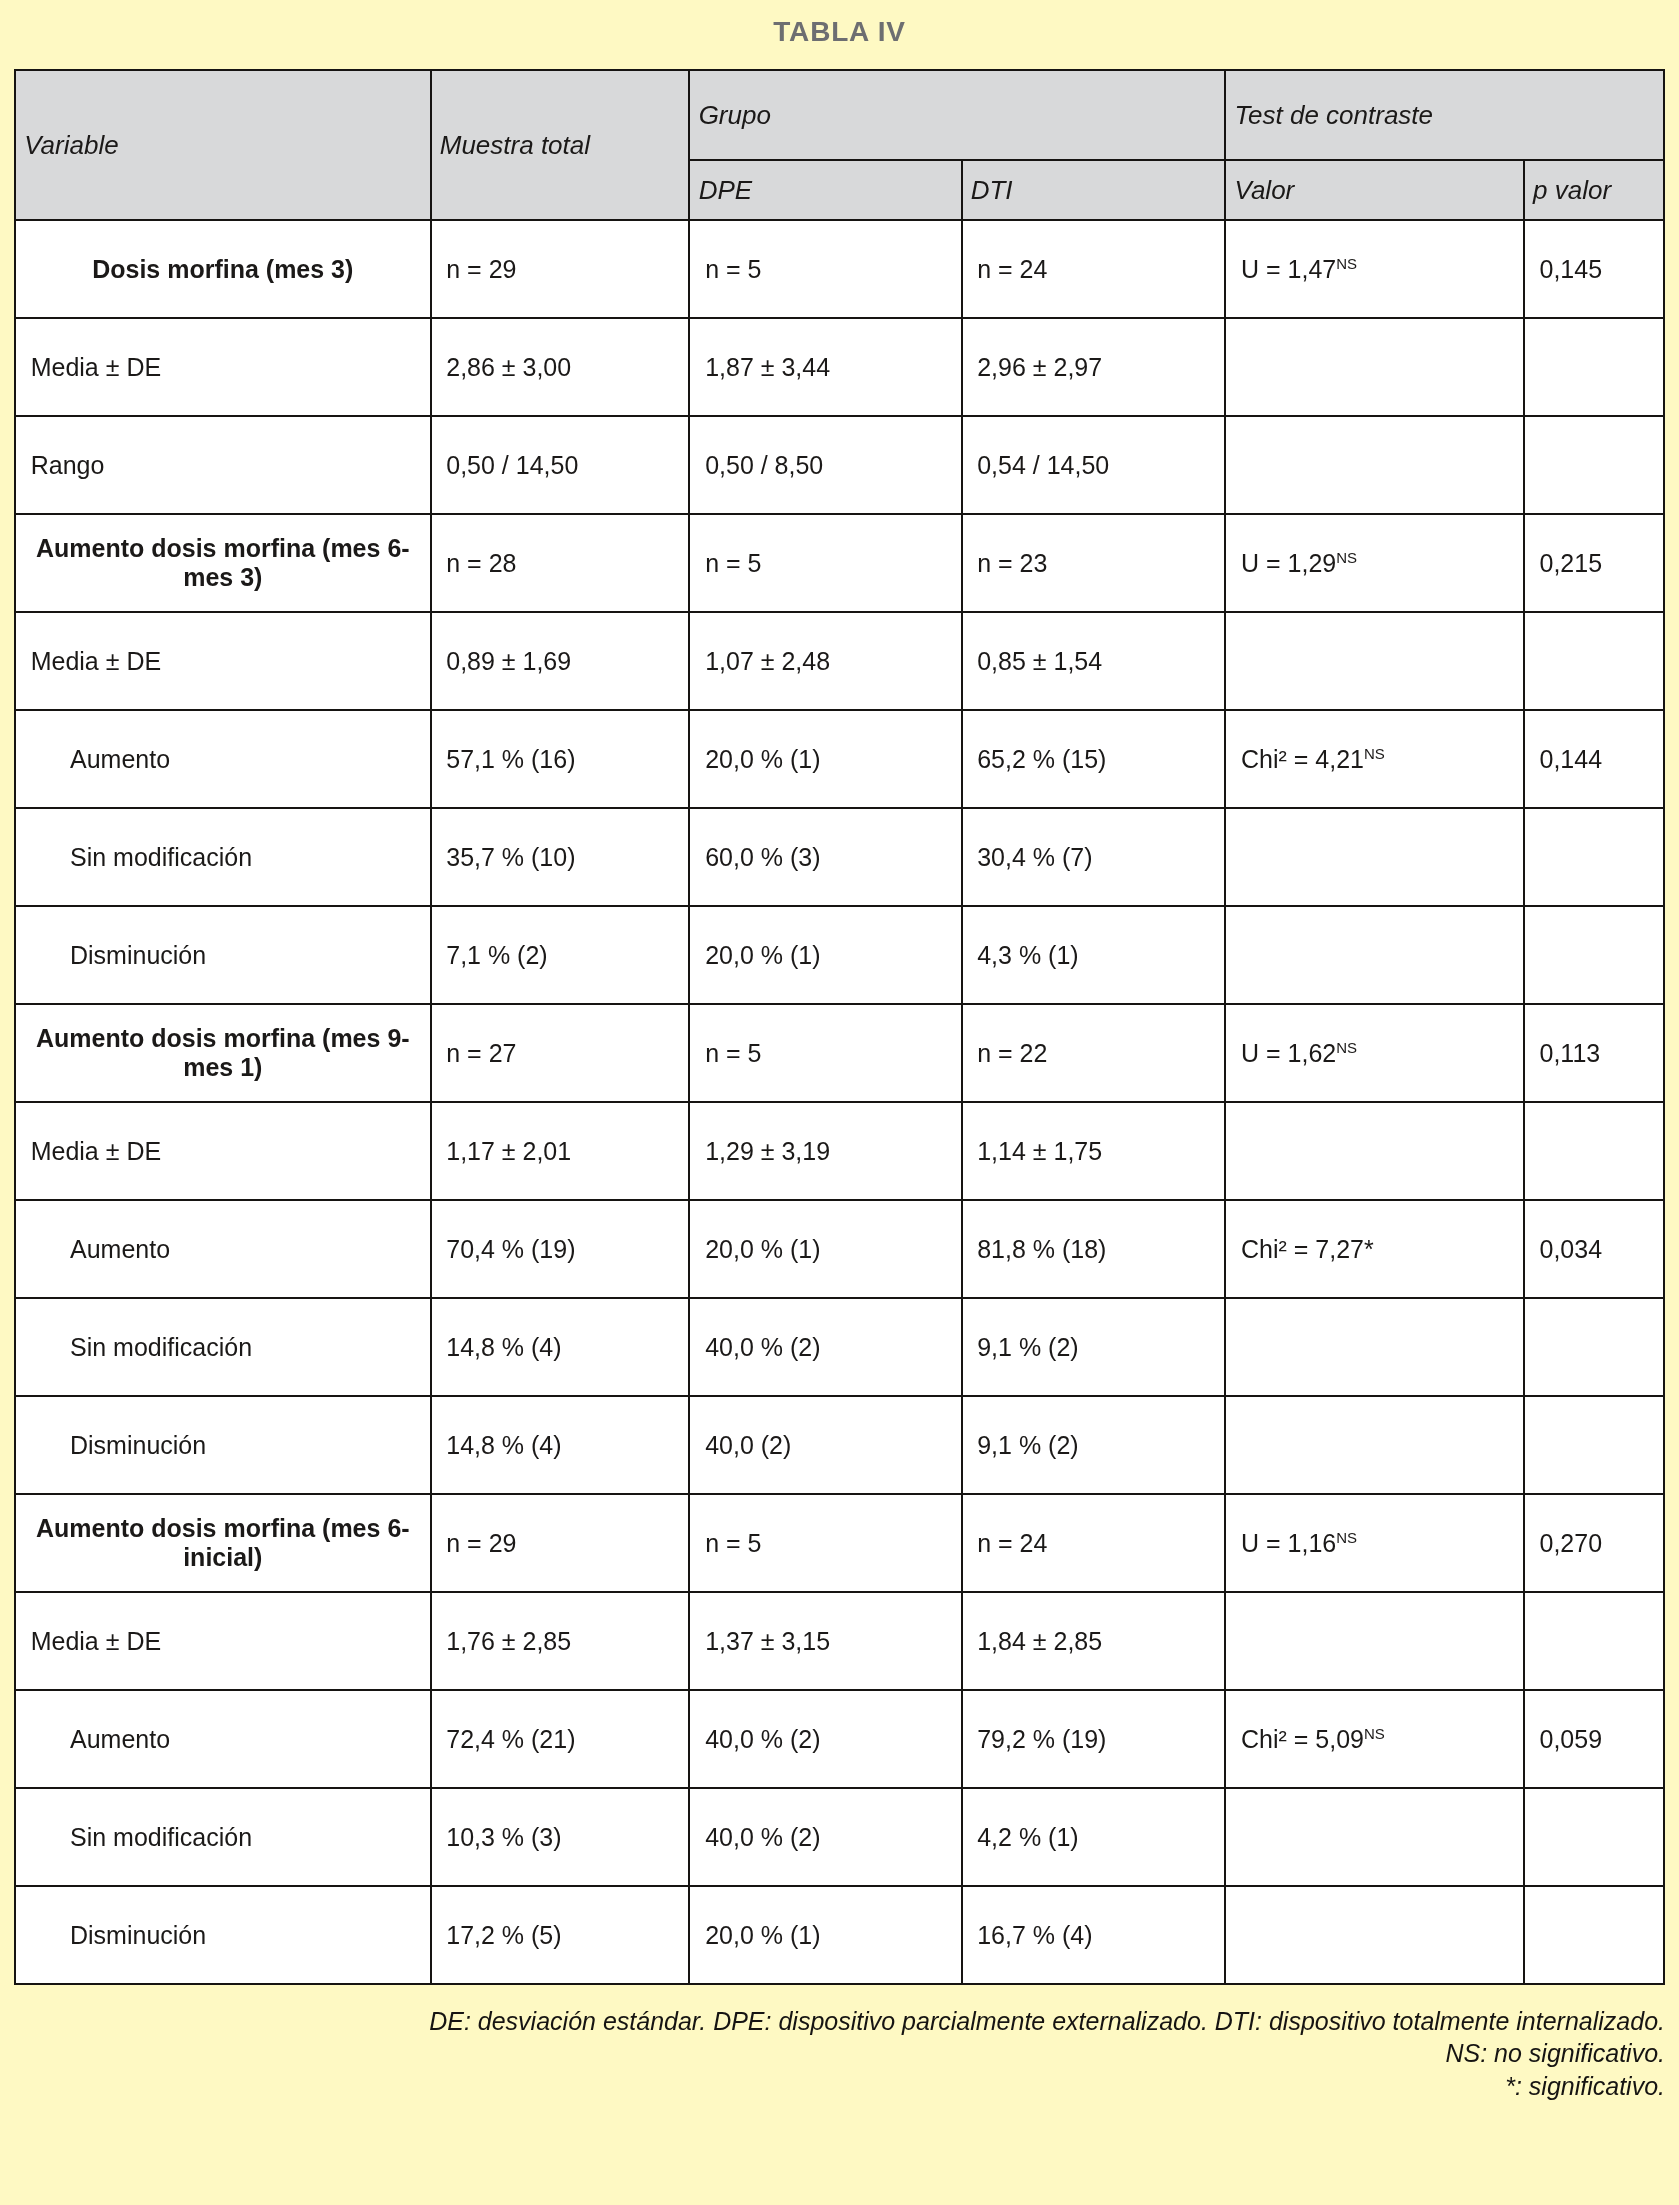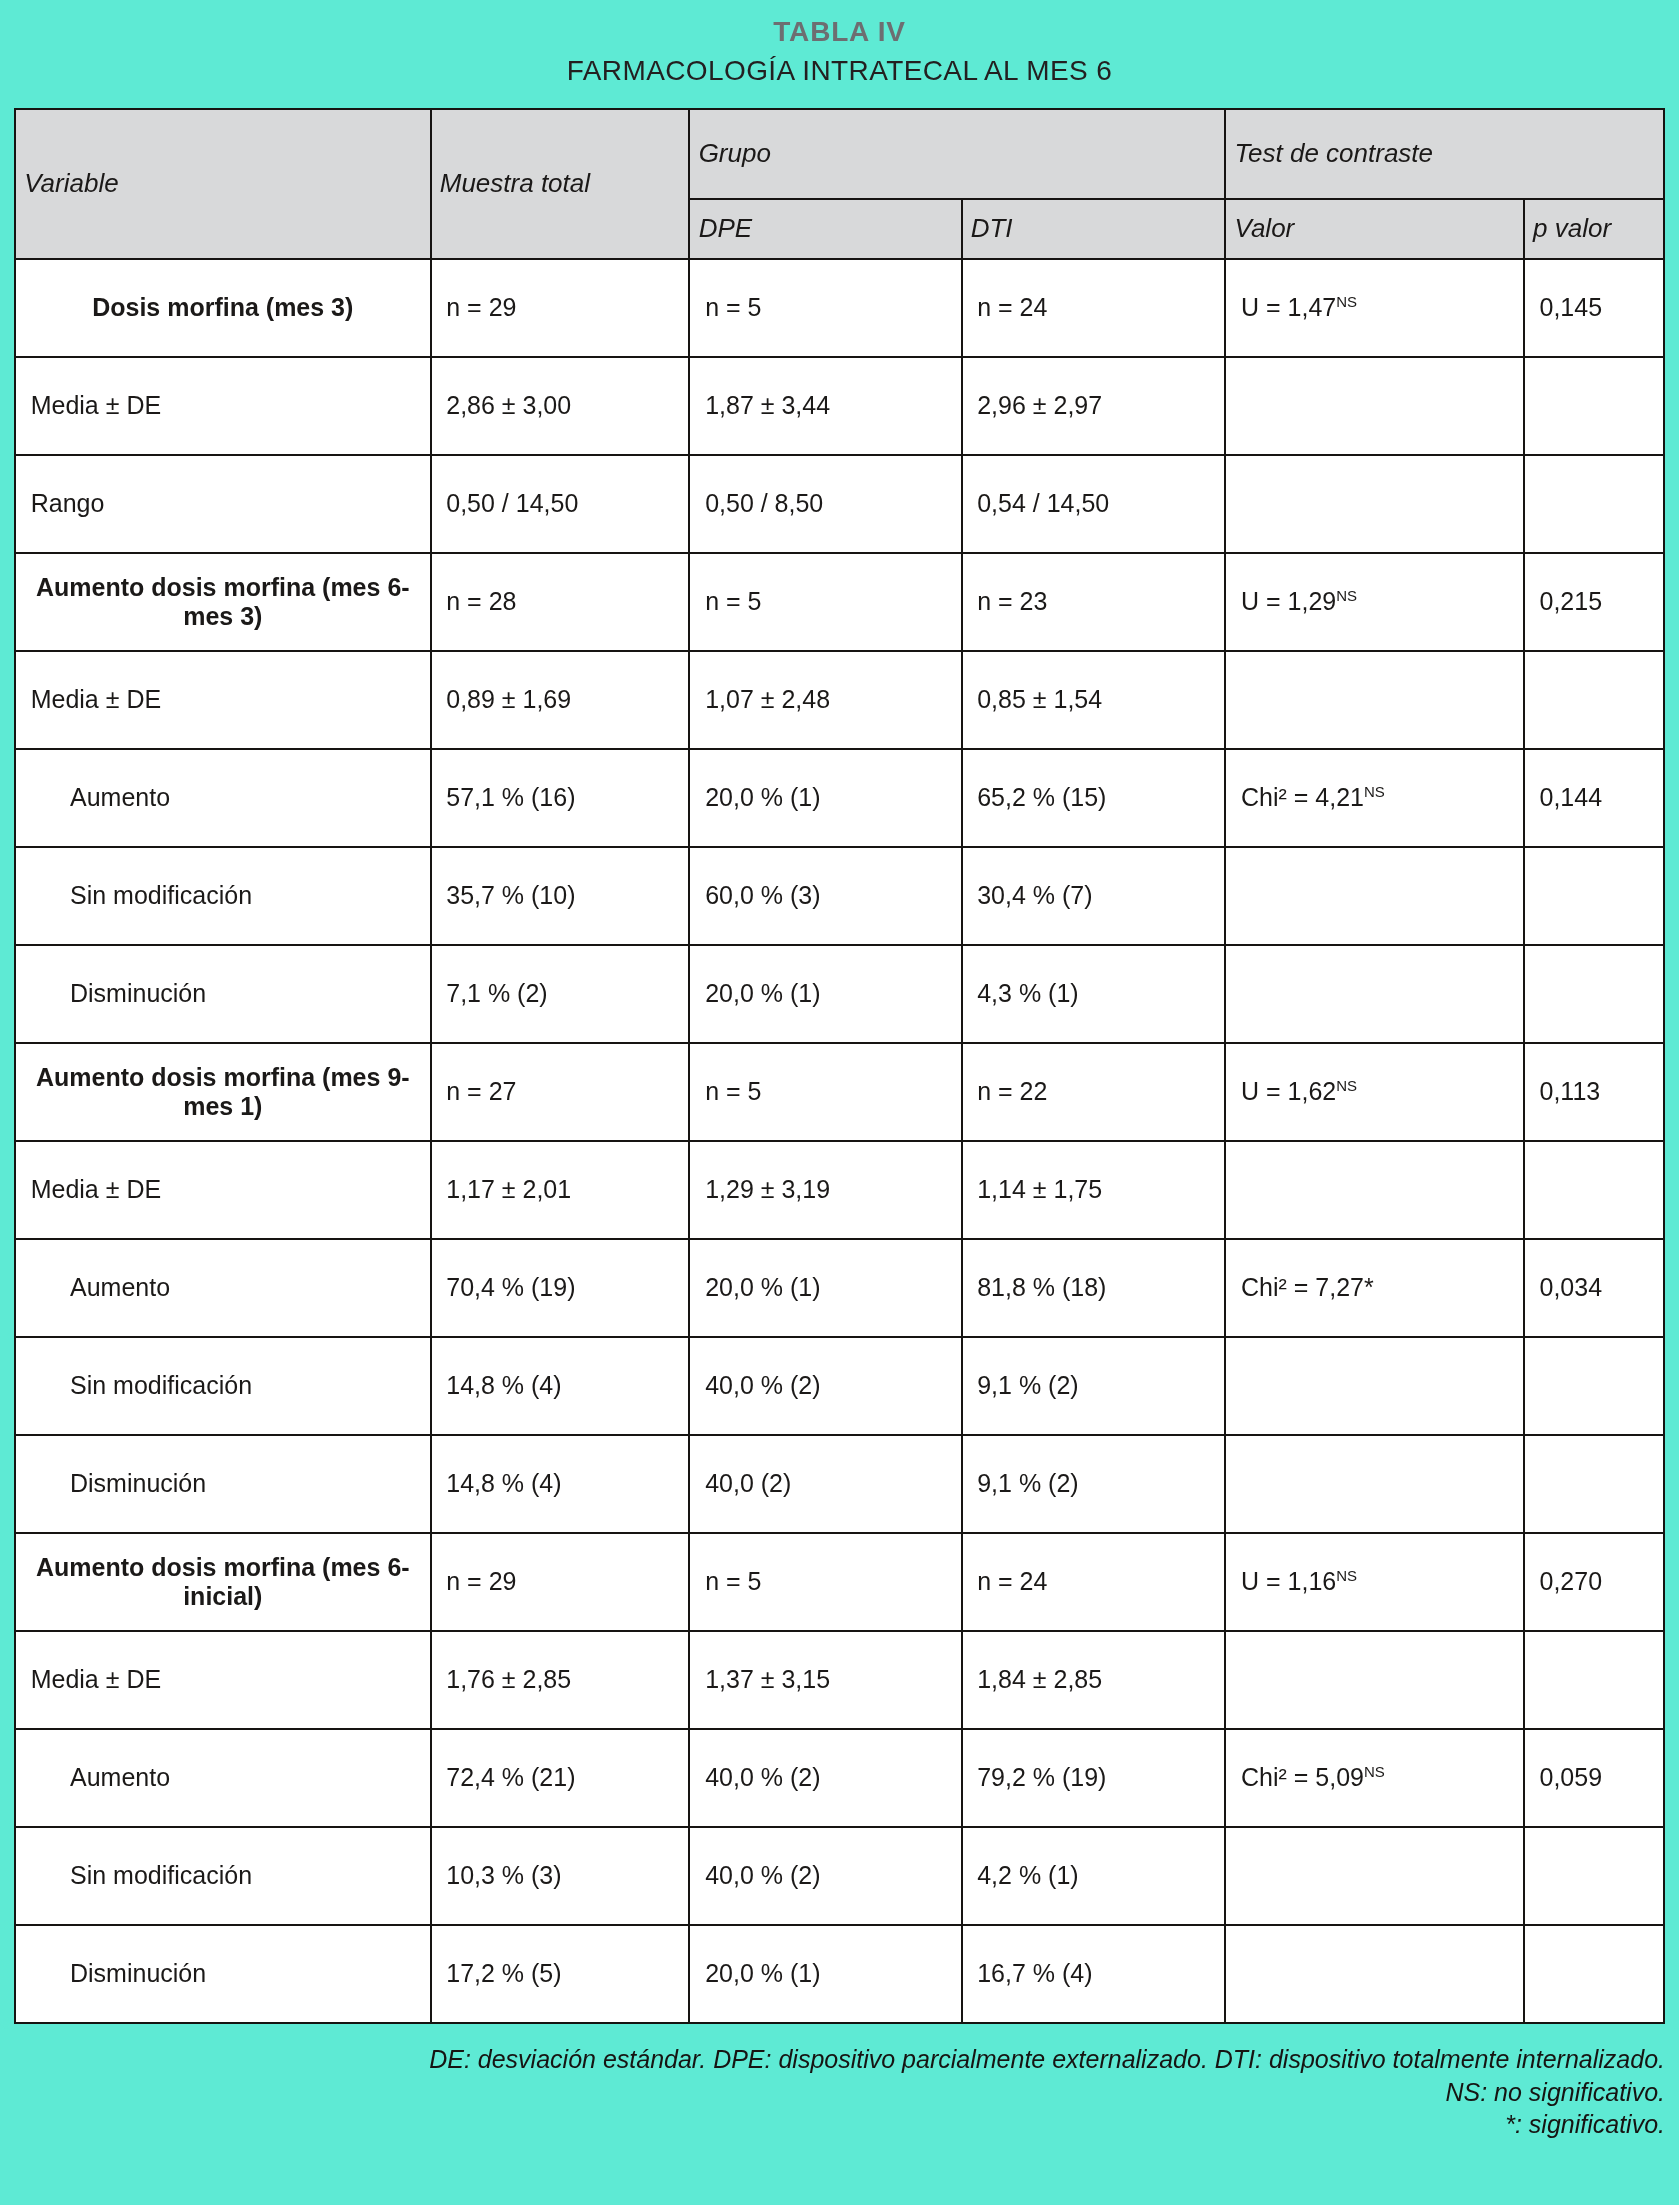--- a/index.html
+++ b/index.html
@@ -7,21 +7,21 @@
     padding: 0;
     background: #ffffff;
     font-family: "Liberation Sans", sans-serif;
     color: #1b1918;
   }
   .page {
     width: 1679px;
     height: 2205px;
     box-sizing: border-box;
     padding: 11.4px 14px 0 14px;
-    background: #5eead4;
+    background: #fef9c3;
   }
   .title {
     text-align: center;
     font-size: 28px;
     font-weight: bold;
     color: #6d6e71;
     letter-spacing: 0.8px;
     margin-top: 4.9px;
   }
   .subtitle {
@@ -79,21 +79,20 @@
     text-align: right;
   }
   .footnotes .fn3 { padding-left: 8.2px; }
 </style>
 </head>
 <body>
 
 <div class="page">
 
   <div class="title">TABLA IV</div>
-  <div class="subtitle">FARMACOLOGÍA INTRATECAL AL MES 6</div>
 
   <table class="data">
     <colgroup>
       <col style="width:25.2%">
       <col style="width:15.7%">
       <col style="width:16.5%">
       <col style="width:16.0%">
       <col style="width:18.1%">
       <col style="width:8.5%">
     </colgroup>

